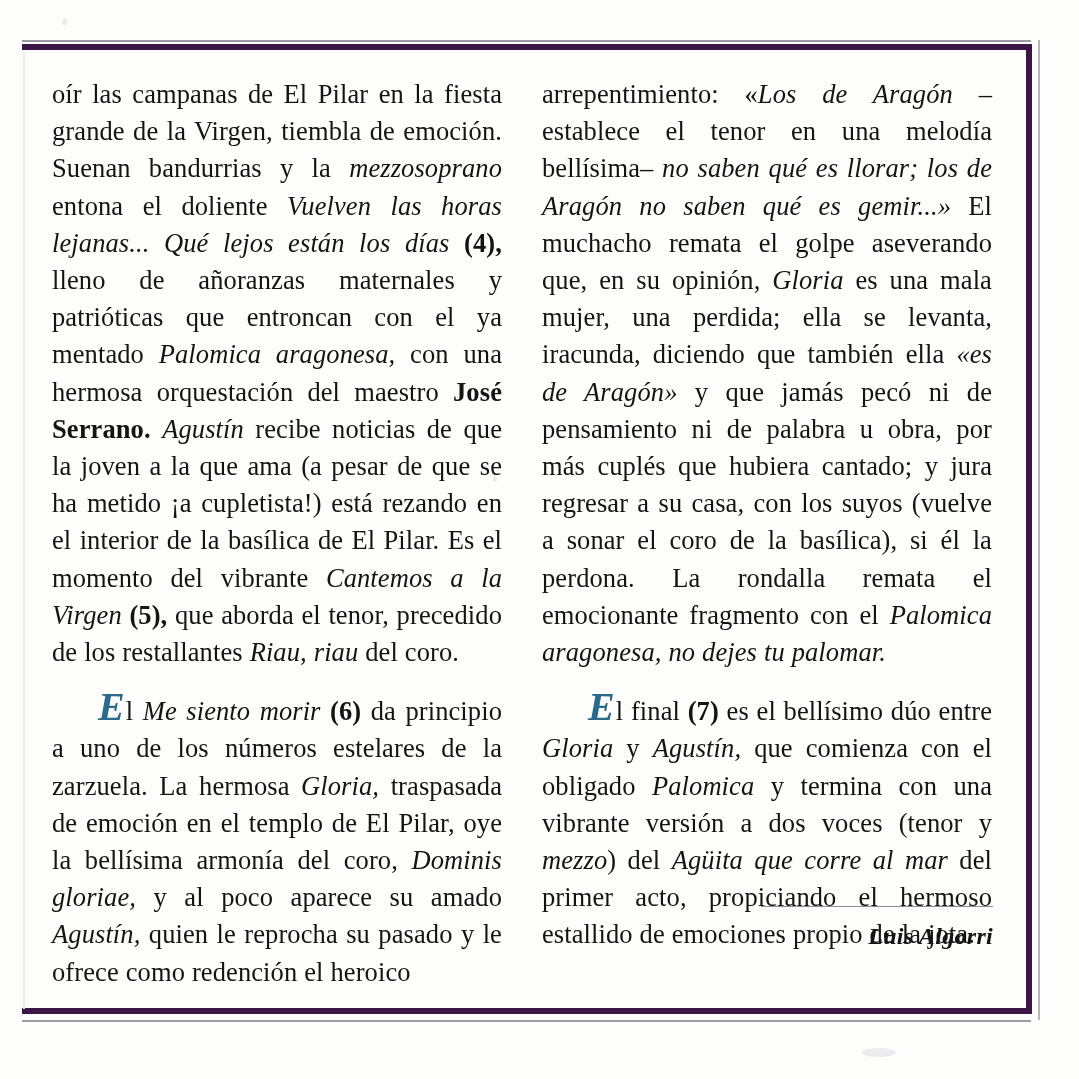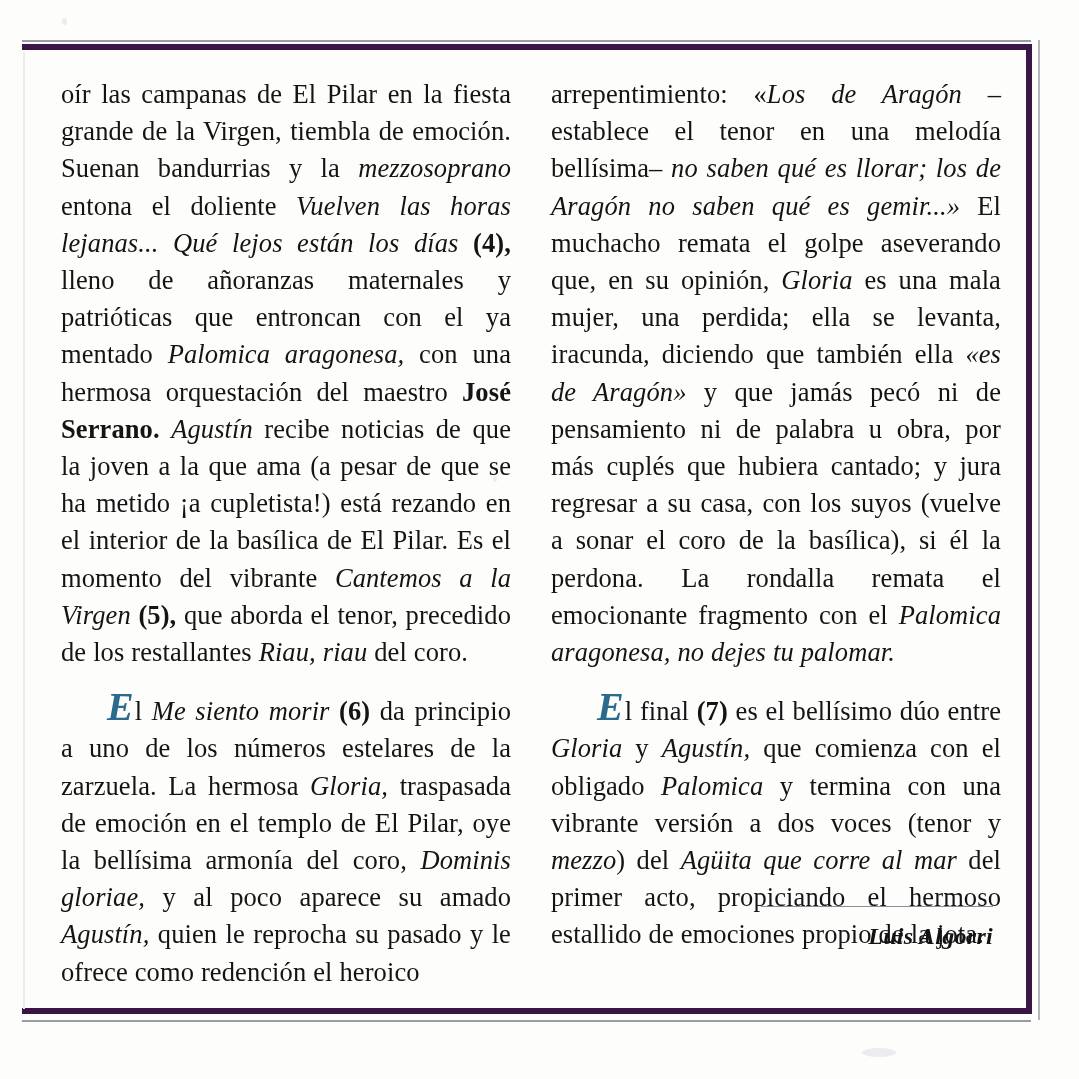--- a/index.html
+++ b/index.html
@@ -72,21 +72,20 @@
   }
 
   
   .columns {
     position: absolute;
     left: 52px;
     top: 76px;
     width: 940px;
     display: flex;
     gap: 40px;
-    margin-left: 9px;
   }
   .col {
     width: 456px;
   }
 
   p.body {
     margin: 0;
     font-size: 26.5px;
     line-height: 37.2px;
     text-align: justify;

